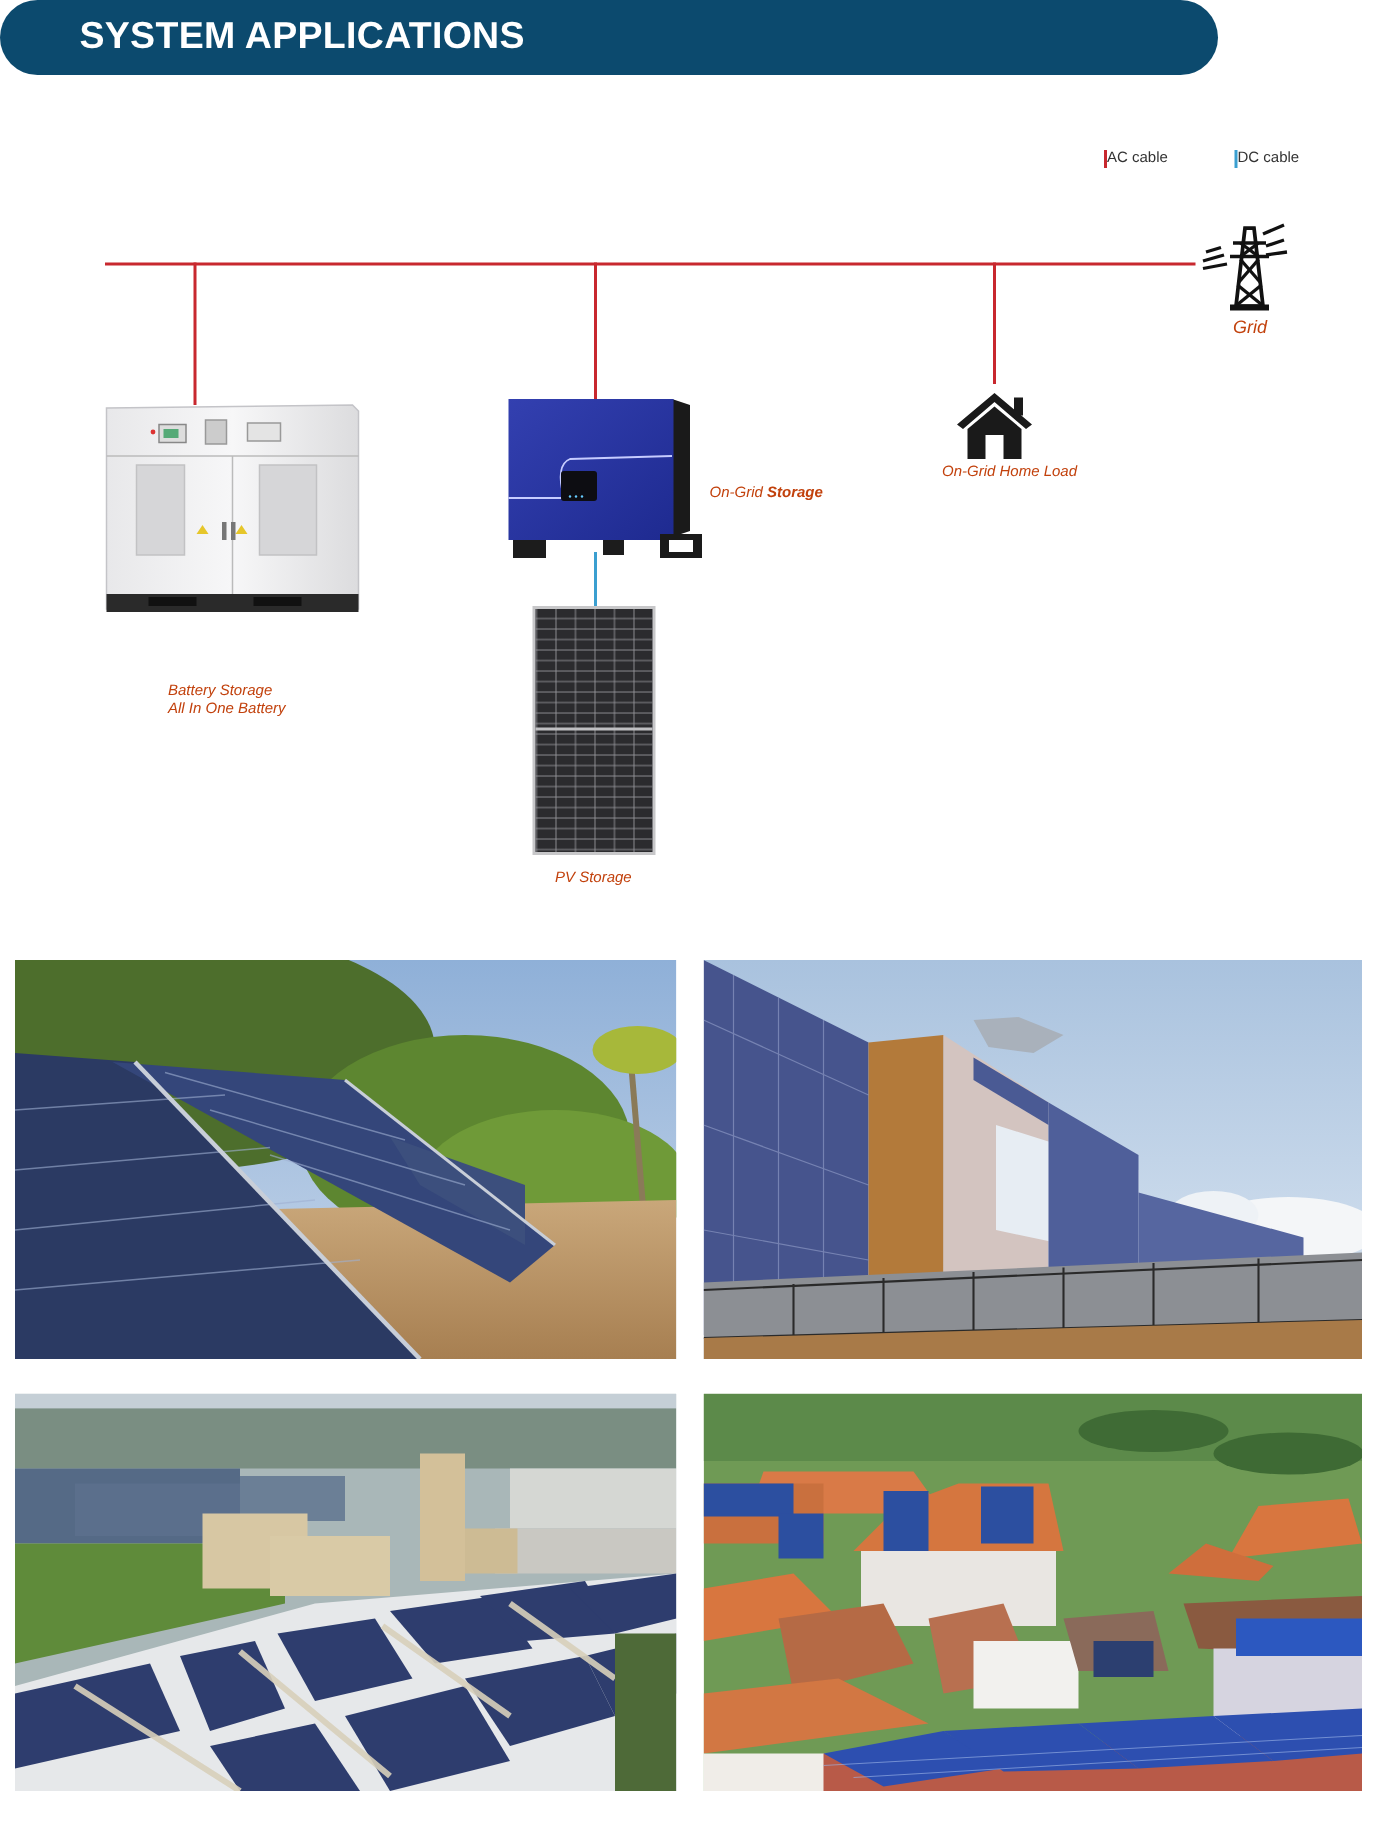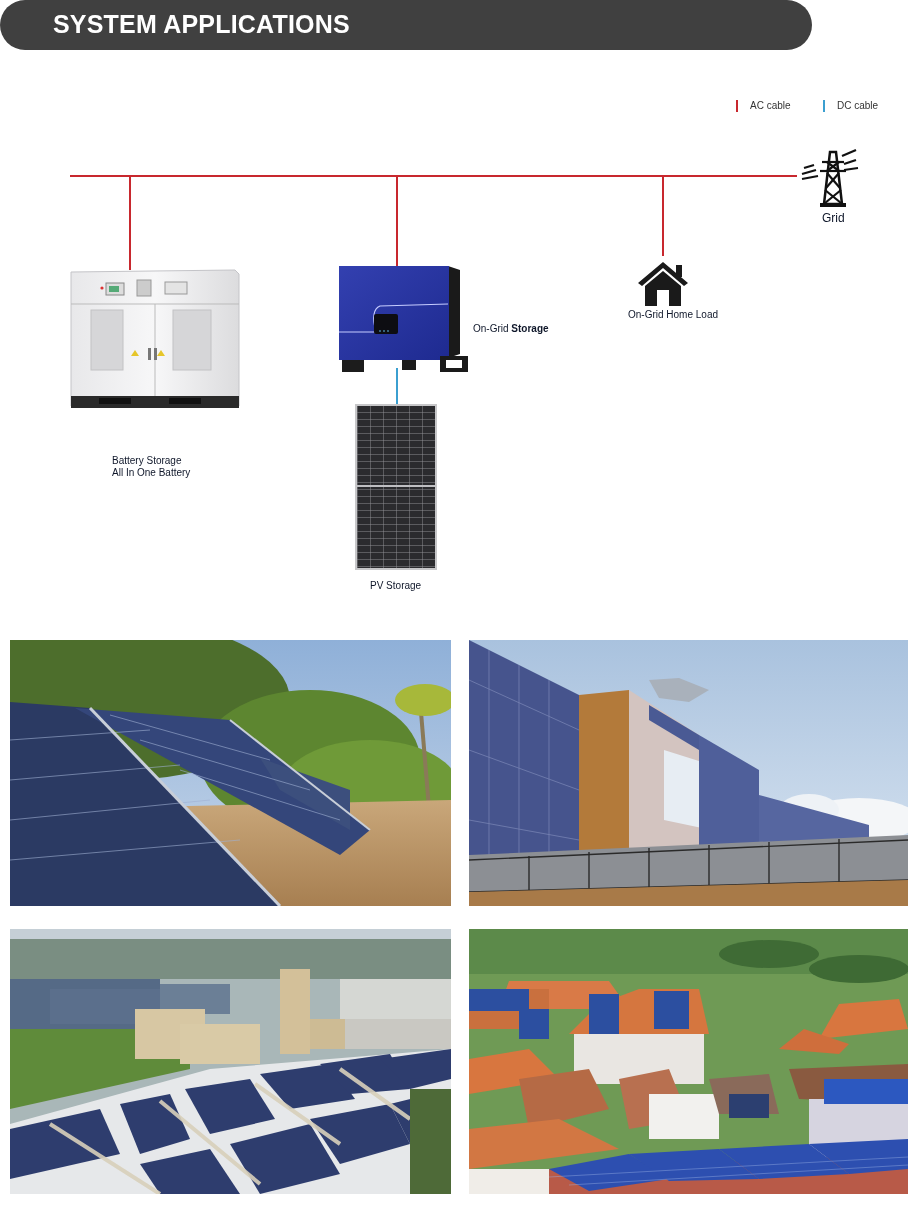--- a/index.html
+++ b/index.html
@@ -1,28 +1,28 @@
 <!DOCTYPE html>
 <html><head>
 <meta charset="utf-8">
 <style>
   * { box-sizing: border-box; margin: 0; padding: 0; }
   html, body { width: 920px; height: 1219px; background: #ffffff; overflow: hidden; }
   body { position: relative; font-family: "Liberation Sans", sans-serif; color: #222; }
 
-  .header { position: absolute; left: 0; top: 0; width: 812px; height: 50px; background: #404040; border-radius: 25px; }
+  .header { position: absolute; left: 0; top: 0; width: 812px; height: 50px; background: #0c4a6e; border-radius: 25px; }
   .header-title { position: absolute; left: 53px; top: 10px; font-size: 25px; font-weight: bold; color: #ffffff; letter-spacing: 0.2px; font-family: "Liberation Sans", sans-serif; }
 
   .diagram { position: absolute; left: 0; top: 50px; width: 920px; height: 580px; }
-  .legend-item { position: absolute; top: 50px; font-size: 10px; color: #333; padding-left: 12px; border-left: 2px solid; line-height: 12px; text-align: center; }
+  .legend-item { position: absolute; top: 50px; font-size: 10px; color: #333; padding-left: 0; border-left: 2px solid; line-height: 12px; text-align: center; }
 
   .line { position: absolute; background: #c8282e; }
   .dc-line { position: absolute; background: #3b9fd0; }
 
-  .label { position: absolute; font-size: 10px; color: #0f172a; line-height: 12px; }
+  .label { position: absolute; font-size: 10px; color: #c2410c; line-height: 12px; font-style: italic; }
 
   .photo { position: absolute; overflow: hidden; }
 </style>
 </head>
 <body>
 
 <div class="header">
   <div class="header-title">SYSTEM APPLICATIONS</div>
 </div>
 

